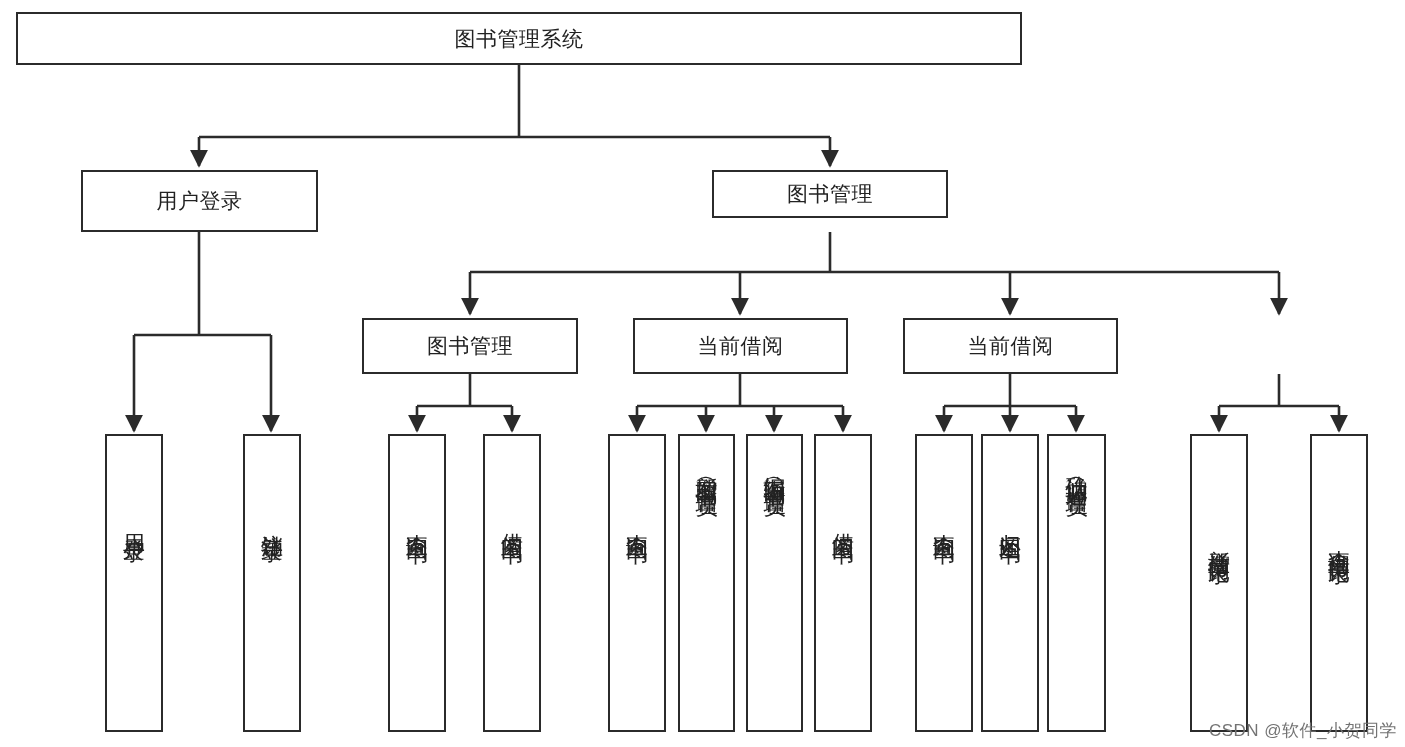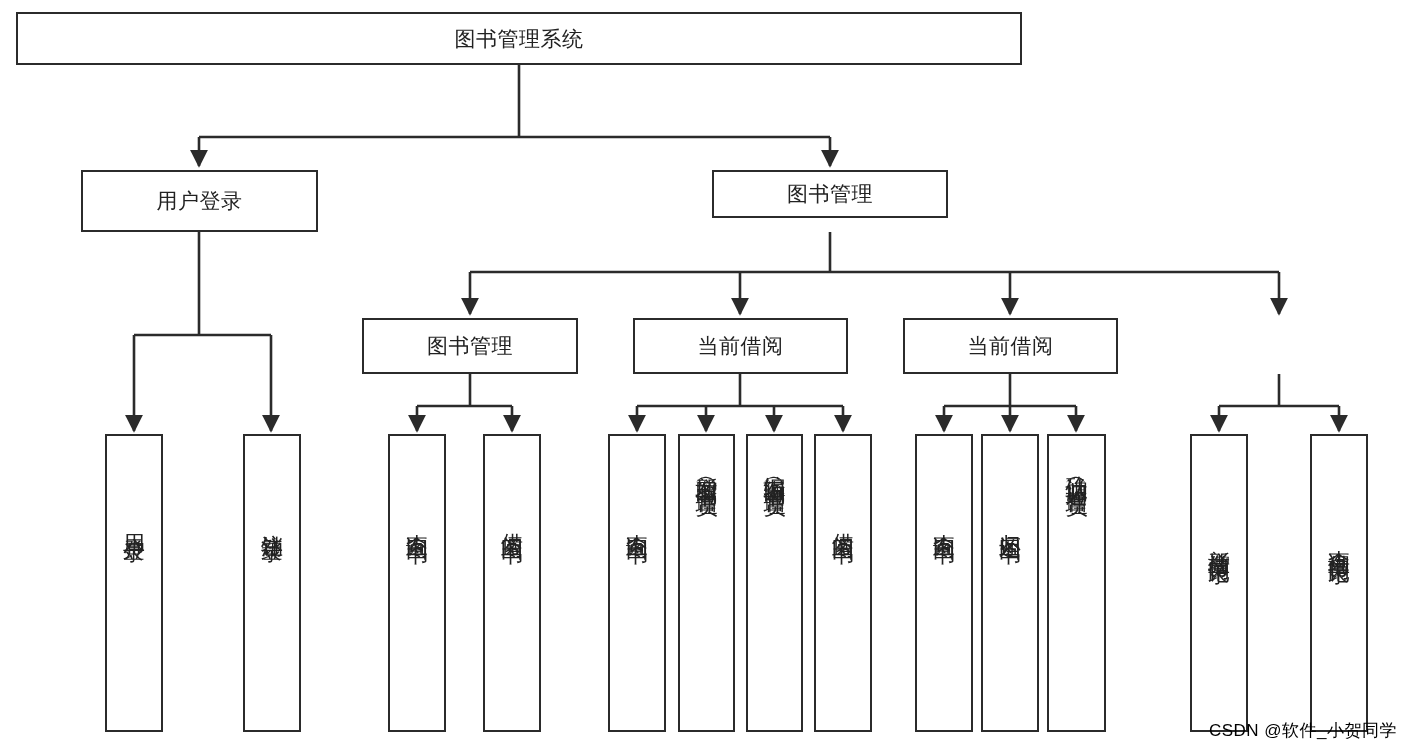--- a/index.html
+++ b/index.html
@@ -60,21 +60,21 @@
     padding-top:80px;
   }
   .node.leaf.pad-big{
     padding-top:96px;
   }
   #watermark{
     position:absolute;
     right:8px;
     bottom:5px;
     font-size:17px;
-    color:#000000;
+    color:#737373;
     z-index:6;
     white-space:nowrap;
     letter-spacing:0.5px;
   }
 </style>
 </head>
 <body>
 
 <div id="canvas">
 

